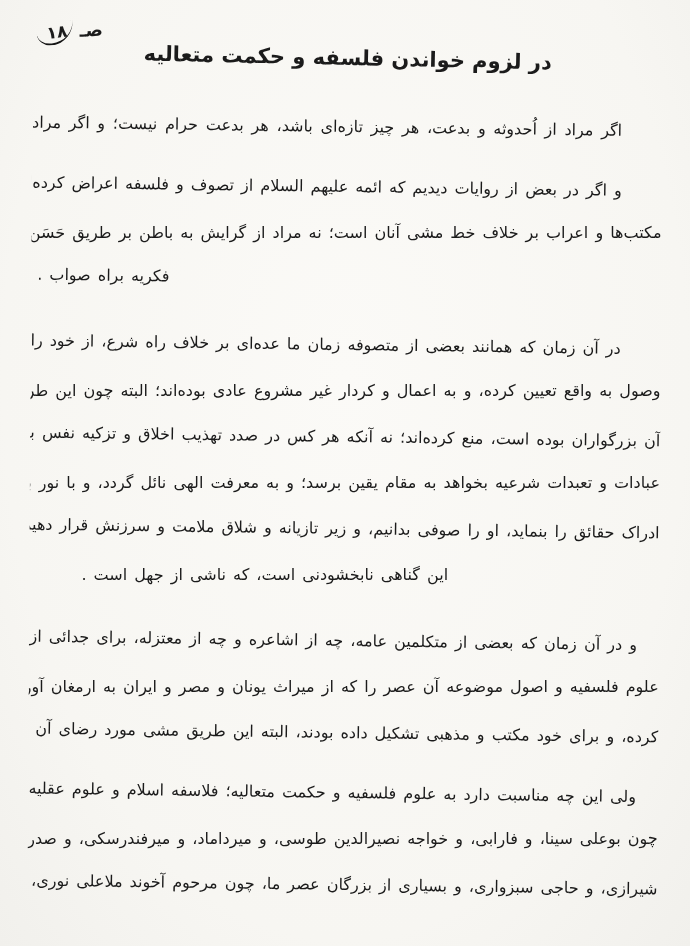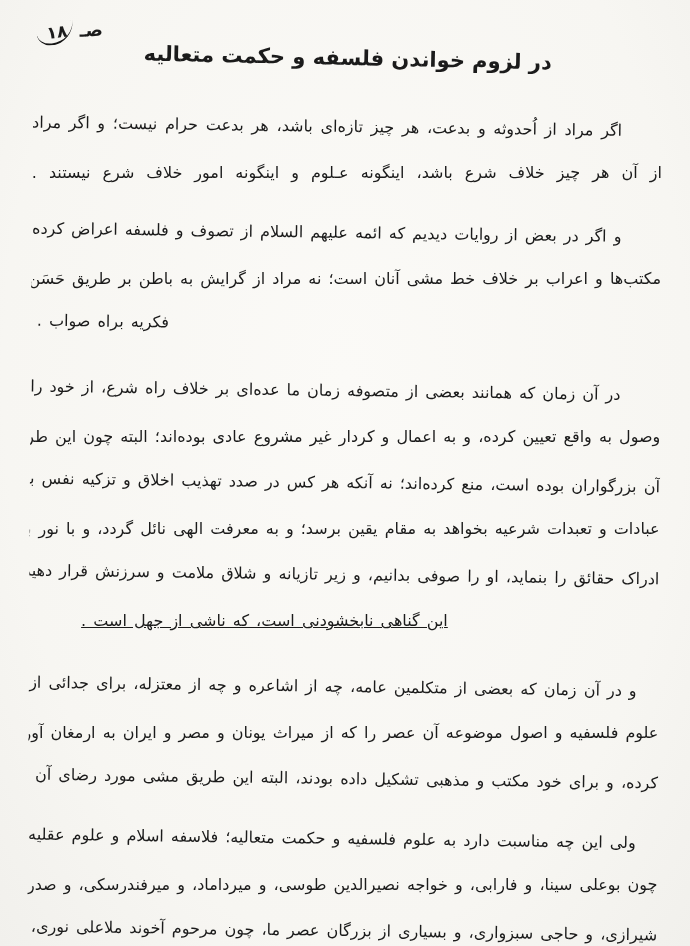--- a/index.html
+++ b/index.html
@@ -82,21 +82,20 @@
   
   .line.tail-left {
     text-align: left;
     text-align-last: left;
     padding-left: 6px;
   }
   .line.tail-mid {
     text-align: center;
     text-align-last: left;
     padding-left: 52px;
-    text-decoration: underline;
   }
   
   .para .line:nth-child(odd)  { transform: rotate(0.45deg); }
   .para .line:nth-child(even) { transform: rotate(-0.35deg); }
 </style>
 </head>
 <body>
 
 <div class="page">
   <div class="sheet">
@@ -104,21 +103,20 @@
     <div class="page-number">
       <span class="pn-label">صـ</span><span class="pn-value">۱۸</span>
     </div>
 
     <div class="title">در لزوم خواندن فلسفه و حکمت متعالیه</div>
 
     <div class="body-text">
 
       <div class="para">
         <div class="line first">اگر مراد از اُحدوثه و بدعت، هر چیز تازه‌ای باشد، هر بدعت حرام نیست؛ و اگر مراد</div>
-        <div class="line">از آن هر چیز خلاف شرع باشد، اینگونه عـلوم و اینگونه امور خلاف شرع نیستند .</div>
       </div>
 
       <div class="para">
         <div class="line first">و اگر در بعض از روایات دیدیم که ائمه علیهم السلام از تصوف و فلسفه اعراض کرده‌اند، مراد ترتیب</div>
         <div class="line">مکتب‌ها و اعراب بر خلاف خط مشی آنان است؛ نه مراد از گرایش به باطن بر طریق حَسَن؛ تقویت قوای</div>
         <div class="line tail-left">فکریه براه صواب .</div>
       </div>
 
       <div class="para gap-lg">
         <div class="line first">در آن زمان که همانند بعضی از متصوفه زمان ما عده‌ای بر خلاف راه شرع، از خود راهی برای</div>

